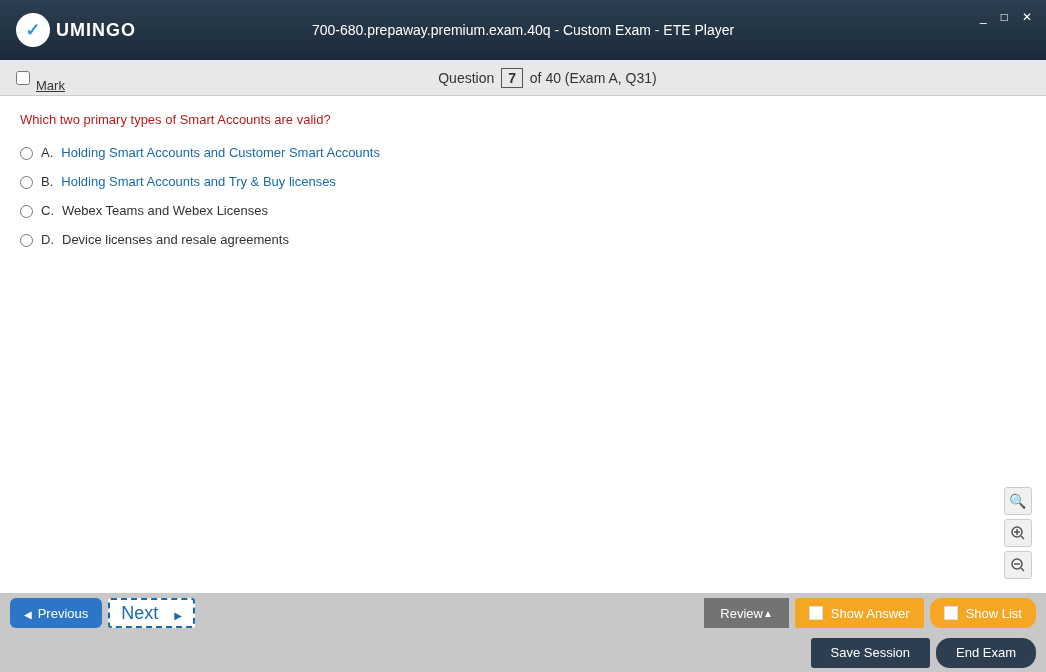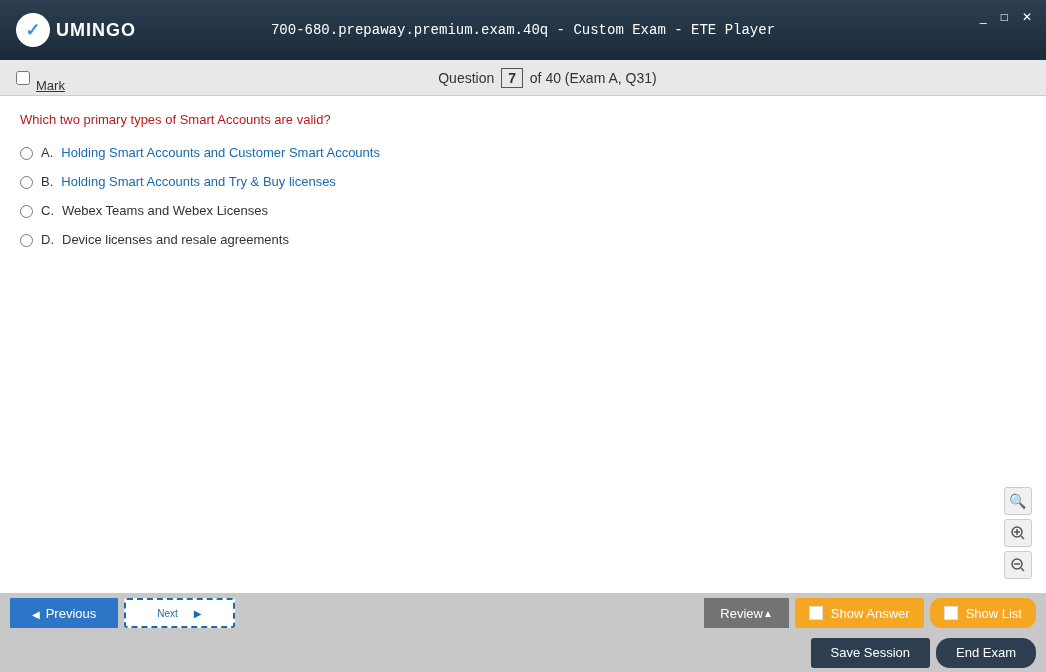--- a/index.html
+++ b/index.html
@@ -12,21 +12,20 @@
       background: linear-gradient(180deg, #2c3e50 0%, #1a2a3a 100%);
       display: flex;
       align-items: center;
       justify-content: center;
       position: relative;
     }
     .title-bar-title {
       color: white;
       font-size: 14px;
       font-weight: normal;
-      font-family: Liberation Mono, monospace;
     }
     .title-bar-logo {
       position: absolute;
       left: 16px;
       display: flex;
       align-items: center;
       gap: 6px;
     }
     .logo-circle {
       width: 34px;
@@ -188,39 +187,39 @@
       display: flex;
       align-items: center;
       justify-content: flex-end;
       padding: 4px 10px;
       gap: 6px;
     }
 
     
     .btn-prev {
       height: 30px;
-      padding: 0 22px;
+      padding: 0 14px;
       background: #2c75c7;
       color: white;
       border: none;
-      border-radius: 1px;
+      border-radius: 6px;
       font-size: 13px;
       cursor: pointer;
       display: flex;
       align-items: center;
       gap: 6px;
     }
     .btn-next {
       height: 30px;
-      padding: 0 31px;
+      padding: 0 11px;
       background: white;
       color: #1a6aad;
       border: 2px dashed #1a6aad;
       border-radius: 3px;
-      font-size: 10px;
+      font-size: 18px;
       cursor: pointer;
       display: flex;
       align-items: center;
       gap: 16px;
     }
 
     .btn-review {
       height: 30px;
       padding: 0 16px;
       background: #737373;

